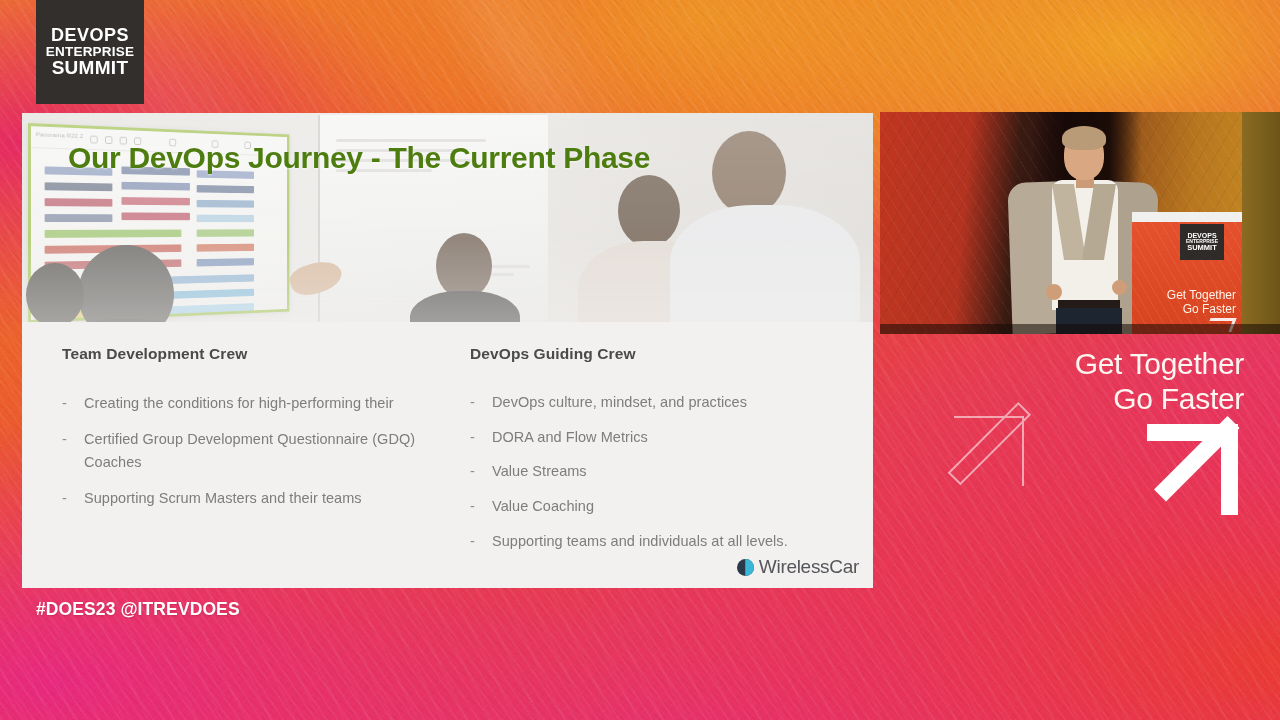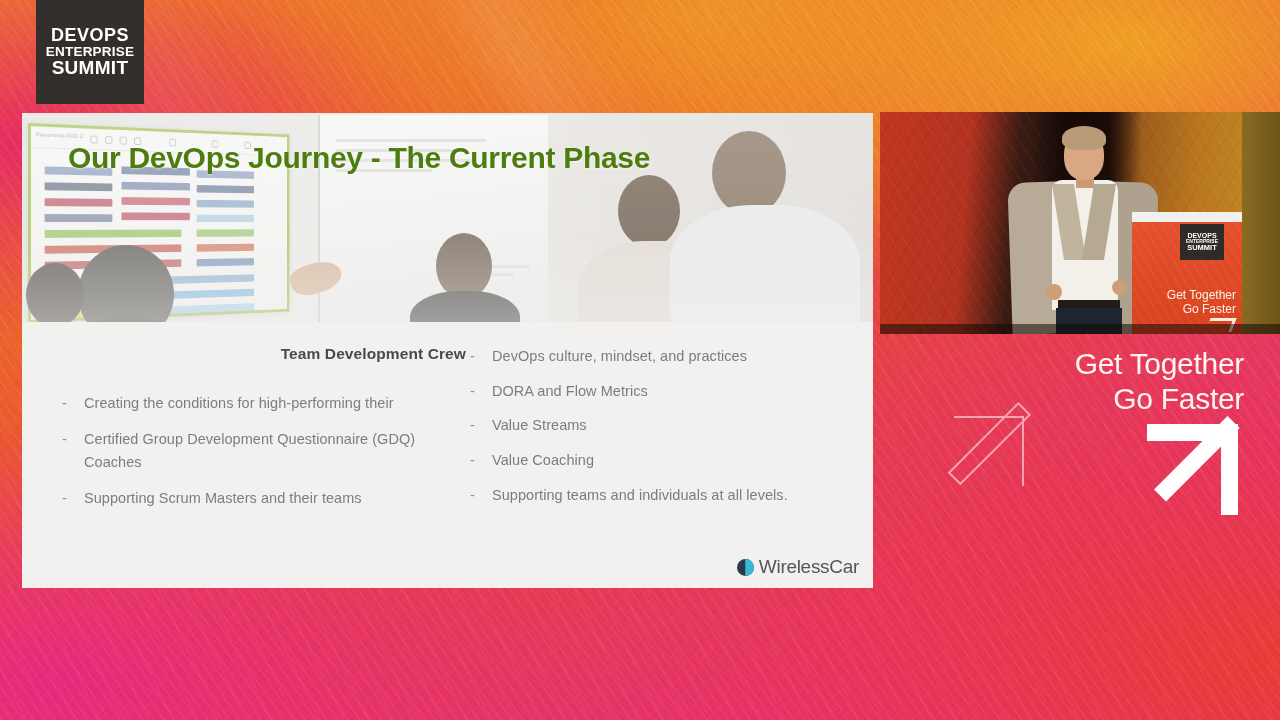--- a/index.html
+++ b/index.html
@@ -109,21 +109,21 @@
     position:absolute; left:0; top:209px; right:0; bottom:0;
     background:#f2f1ef; display:flex; padding:23px 26px 0 40px;
   }
   .col { position:relative; }
   .col-left  { width:404px; }
   .col-right { flex:1; padding-left:4px; }
   .col-head {
     font-size:15.5px; font-weight:bold; color:#4a4a4a; margin-bottom:0;
     letter-spacing:.1px;
   }
-  .col-left  .col-head { margin-bottom:29px;text-align:right; }
+  .col-left  .col-head { margin-bottom:29px; }
   .col-right .col-head { margin-bottom:28px; }
   ul.bullets { list-style:none; }
   ul.bullets li {
     display:flex; font-size:14.5px; color:#7d7d7d; line-height:1.63;
     margin-bottom:12px; letter-spacing:.05px;
   }
   .col-right ul.bullets li { margin-bottom:11px; }
   .dash { width:22px; flex:none; color:#8e8e8e; }
   .btxt { flex:1; }
 
@@ -320,20 +320,21 @@
           <span class="btxt">Certified Group Development Questionnaire (GDQ) Coaches</span>
         </li>
         <li>
           <span class="dash">-</span>
           <span class="btxt">Supporting Scrum Masters and their teams</span>
         </li>
       </ul>
     </div>
 
     <div class="col col-right">
+      <div class="col-head">DevOps Guiding Crew</div>
       <ul class="bullets">
         <li>
           <span class="dash">-</span>
           <span class="btxt">DevOps culture, mindset, and practices</span>
         </li>
         <li>
           <span class="dash">-</span>
           <span class="btxt">DORA and Flow Metrics</span>
         </li>
         <li>
@@ -399,13 +400,14 @@
 <div id="brand">
   <div id="brand-text">
     <div>Get Together</div>
     <div>Go Faster</div>
   </div>
   <div class="arrow-outline"></div>
   <div class="arrow-solid"></div>
 </div>
 
 <div id="caption">
+  <div>#DOES23  @ITREVDOES</div>
 </div>
 
 </body></html>

